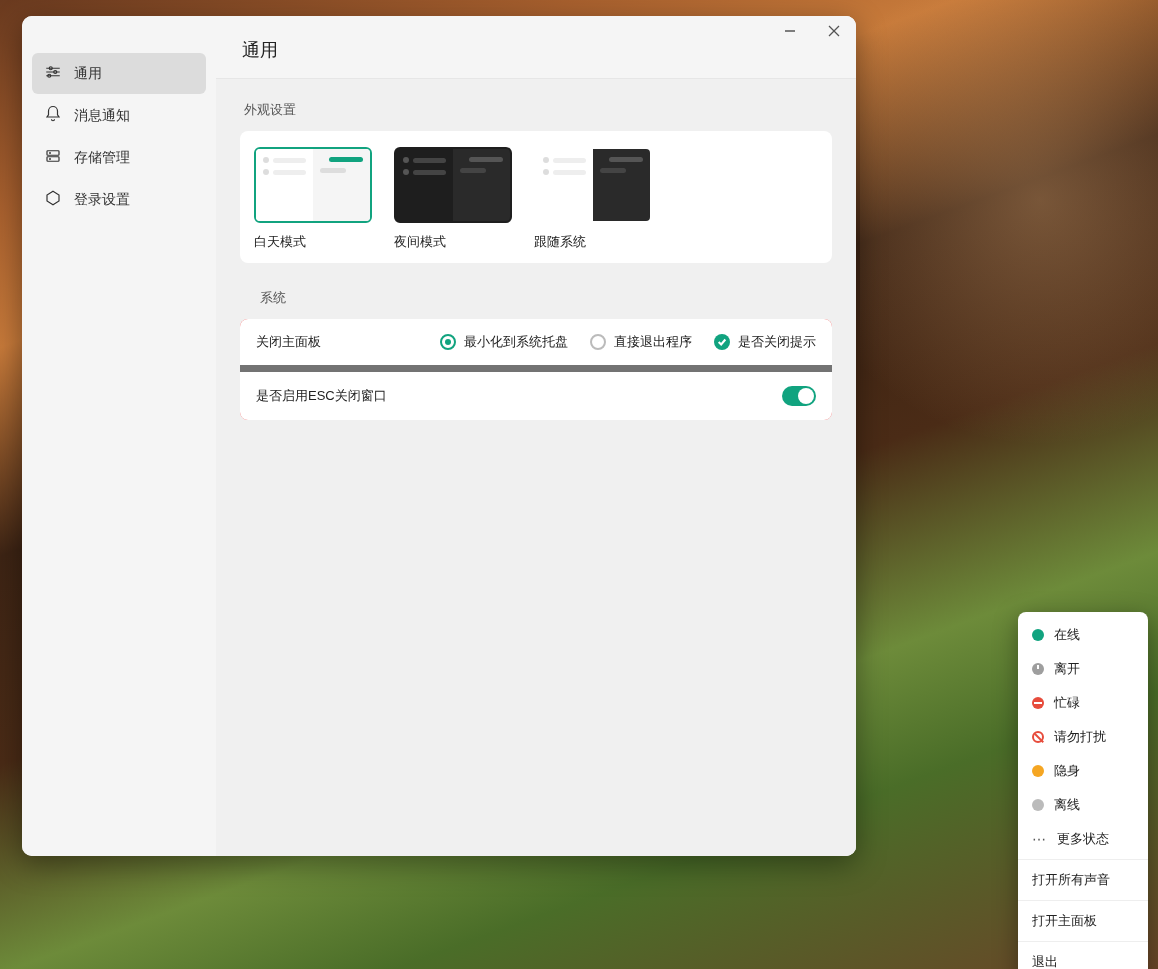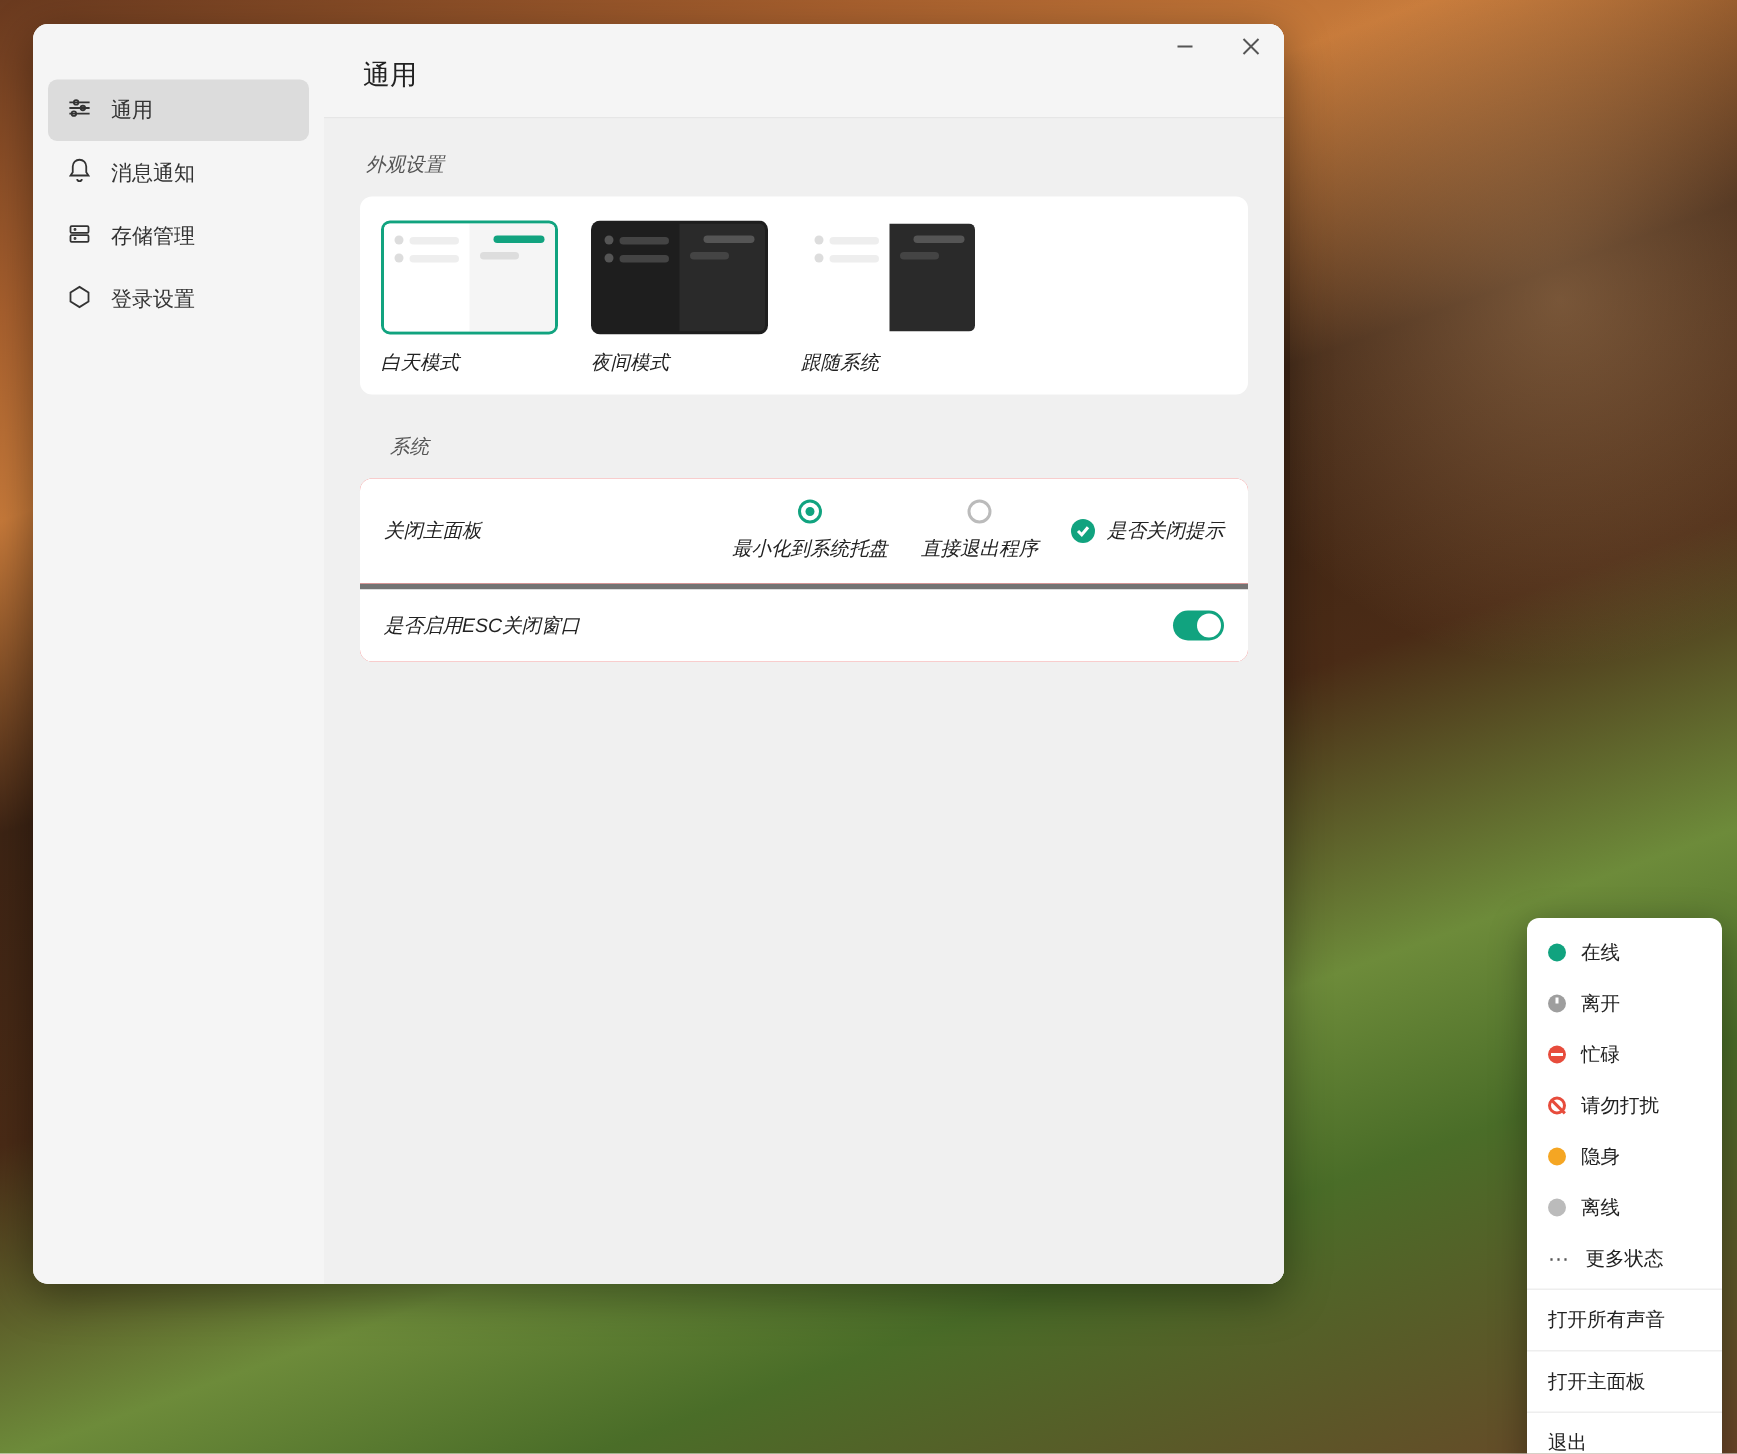--- a/index.html
+++ b/index.html
@@ -34,46 +34,46 @@
     cursor:pointer; font-size:14px; color:#333;
   }
   .sb-item.active { background:#dcdcdc; }
   .sb-item svg { width:18px; height:18px; stroke:#333; stroke-width:1.6; fill:none;}
   .content {
     flex:1; display:flex; flex-direction:column; background:#f5f5f5;
   }
   .content-header {
     padding: 22px 26px 16px; font-size:18px; font-weight:500; border-bottom:1px solid #e6e6e6; background:#f5f5f5;
   }
-  .content-body { padding: 20px 24px; overflow:auto; background:#f0f0f0; flex:1;font-style:italic;}
+  .content-body { padding: 20px 24px; overflow:auto; background:#f0f0f0; flex:1;}
   .section-label { font-size:13px; color:#555; margin: 2px 4px 12px; }
   .card {
     background:#fff; border-radius:8px; padding:16px 14px 12px;
   }
   .themes { display:flex; gap:22px; }
   .theme { text-align:left; cursor:pointer;}
   .theme-thumb {
     width:118px; height:76px; border-radius:6px; border:2px solid transparent;
     display:flex; overflow:hidden; margin-bottom:10px;
   }
   .theme.selected .theme-thumb { border-color:#11a37f; }
   .th-col { flex:1; display:flex; flex-direction:column; padding:8px 7px; gap:6px;}
   .th-dot { width:6px;height:6px;border-radius:50%; }
   .th-line { height:5px; border-radius:3px; }
   .row {
     display:flex; align-items:center; justify-content:space-between;
     background:#fff; border-radius:8px; padding:14px 16px; margin-top:16px;
   }
-  .row + .row { margin-top:4px; border-top:4px solid #737373; border-radius:0 0 8px 8px;padding-left:16px;}
+  .row + .row { margin-top:4px; border-top:7px solid #737373; border-radius:0 0 8px 8px;padding-left:16px;}
   .row-group { background:#ef4444; border-radius:8px; margin-top:0;}
   .row-group .row { margin-top:0; border-radius:0;}
   .row-group .row:first-child{border-radius:8px 8px 0 0;}
   .row-group .row:last-child{border-radius:0 0 8px 8px;}
   .radio-area { display:flex; align-items:center; gap:22px;}
-  .radio { display:flex; align-items:center; gap:8px; cursor:pointer; font-size:13px;flex-direction:column;}
+  .radio { display:flex; align-items:center; gap:8px; cursor:pointer; font-size:13px;}
   .radio-dot { width:16px;height:16px;border-radius:50%;border:2px solid #bbb; position:relative;}
   .radio.checked .radio-dot{border-color:#11a37f;}
   .radio.checked .radio-dot::after{content:"";position:absolute;inset:3px;border-radius:50%;background:#11a37f;}
   .check { display:flex; align-items:center; gap:8px; cursor:pointer;}
   .check-box{width:16px;height:16px;border-radius:50%;background:#11a37f;display:flex;align-items:center;justify-content:center;}
   .check-box svg{width:10px;height:10px;stroke:#fff;stroke-width:2.5;fill:none;}
   .toggle{width:34px;height:20px;border-radius:10px;background:#11a37f;position:relative;cursor:pointer;}
   .toggle::after{content:"";position:absolute;top:2px;right:2px;width:16px;height:16px;border-radius:50%;background:#fff;}
   
   .context-menu{

